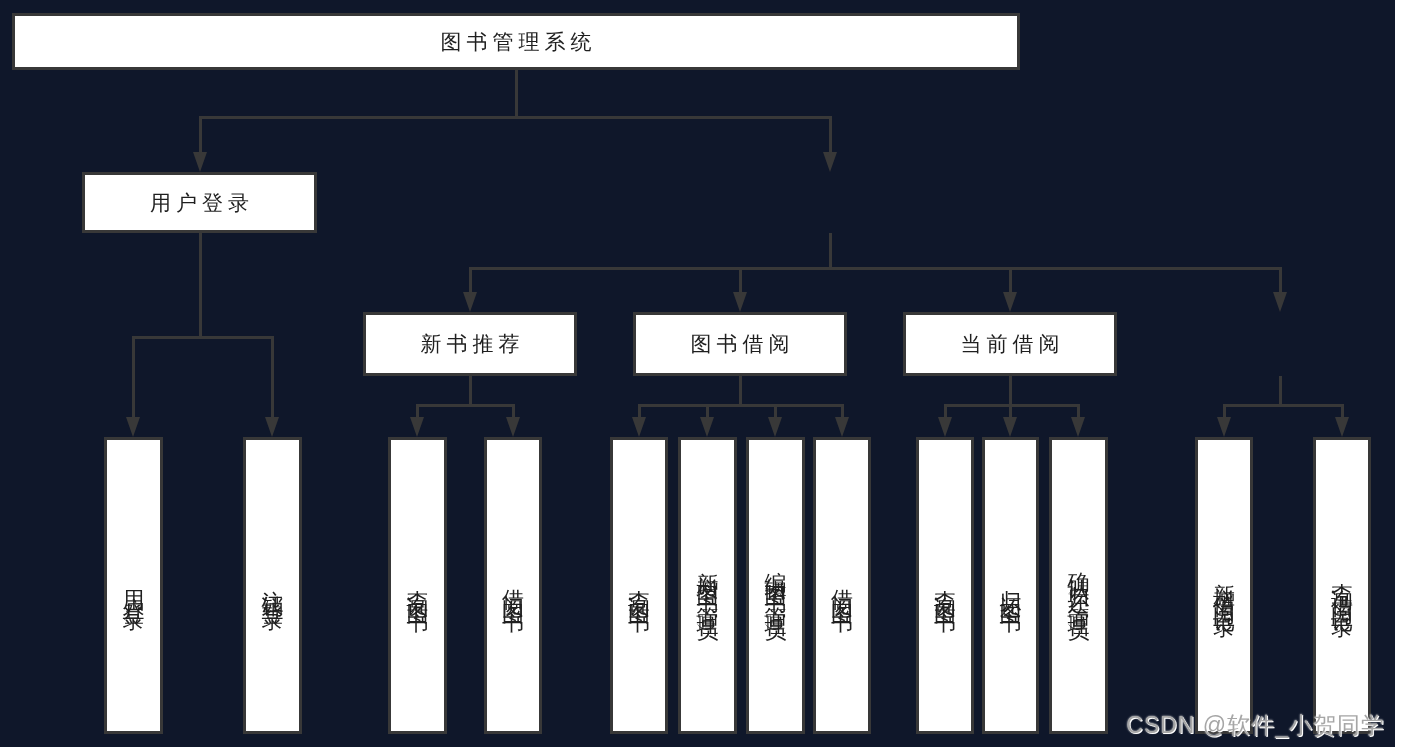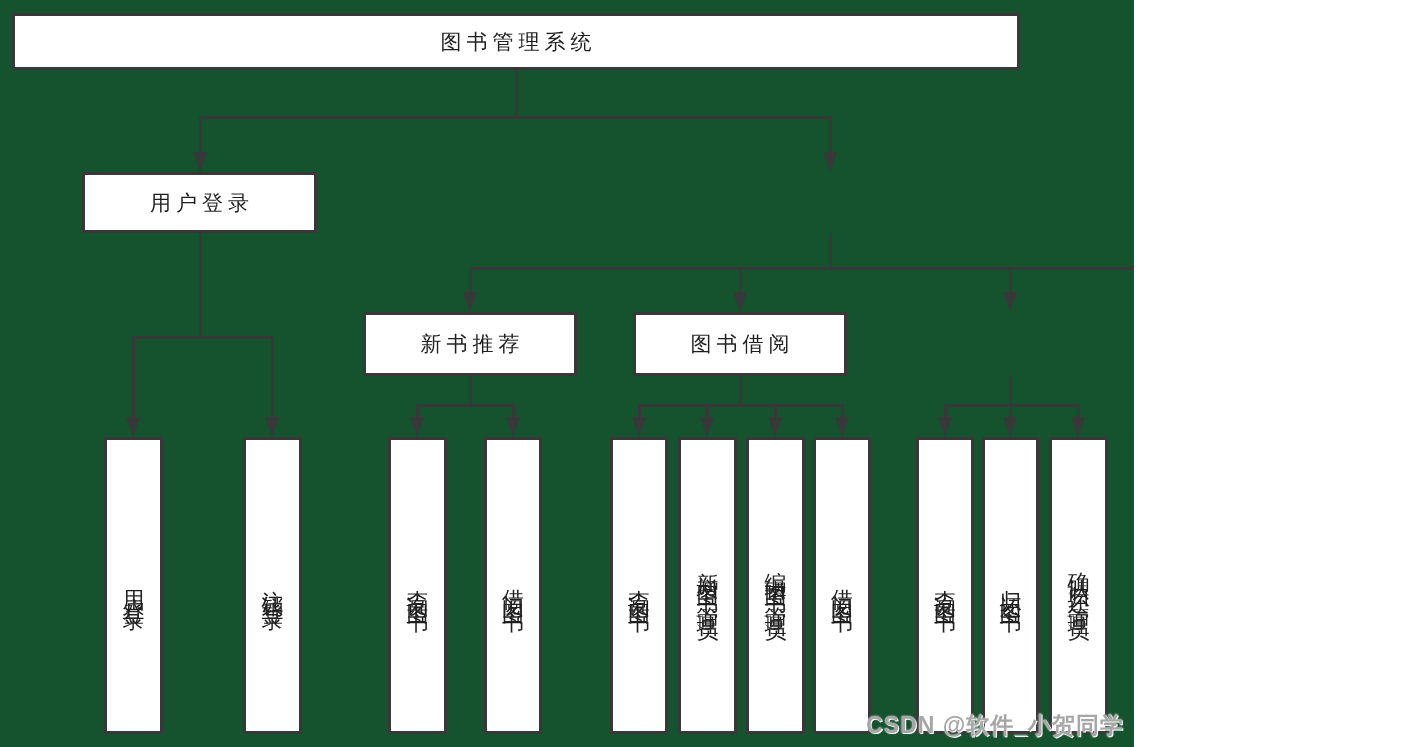--- a/index.html
+++ b/index.html
@@ -2,23 +2,23 @@
 <html><head>
 <meta charset="utf-8">
 <style>
   html, body {
     margin: 0;
     padding: 0;
     background: #ffffff;
   }
   .canvas {
     position: relative;
-    width: 1134px;
+    width: 1395px;
     height: 747px;
-    background: #14532d;
+    background: #0f172a;
     font-family: "Liberation Sans", sans-serif;
     color: #1f1f1f;
     overflow: hidden;
   }
   
   .ln {
     position: absolute;
     background: #383838;
   }
   .v { width: 3px; }
@@ -59,21 +59,20 @@
   .watermark {
     position: absolute;
     right: 10px;
     bottom: 6px;
     font-size: 23px;
     letter-spacing: 1px;
     color: #a6a6a6;
     text-shadow: 0 0 2px #ffffff, 1px 1px 0 #ffffff;
     z-index: 10;
     white-space: nowrap;
-    font-weight: bold;
   }
 </style>
 </head>
 <body>
 
 <div class="canvas">
 
   <div class="ln v" style="left:515px;top:70px;height:48px"></div>
   <div class="ln v" style="left:199px;top:118px;height:40px"></div>
   <div class="ln v" style="left:829px;top:118px;height:40px"></div>
@@ -136,20 +135,23 @@
   <div class="box hbox" style="left:82px;top:172px;width:235px;height:61px">
     <span>用户登录</span>
   </div>
 
   <div class="box hbox" style="left:363px;top:312px;width:214px;height:64px">
     <span>新书推荐</span>
   </div>
   <div class="box hbox" style="left:633px;top:312px;width:214px;height:64px">
     <span>图书借阅</span>
   </div>
+  <div class="box hbox" style="left:903px;top:312px;width:214px;height:64px">
+    <span>当前借阅</span>
+  </div>
 
   <div class="box vbox" style="left:104px;top:437px;width:59px;height:297px">
     <span class="vtext">用户登录</span>
   </div>
   <div class="box vbox" style="left:243px;top:437px;width:59px;height:297px">
     <span class="vtext">注销登录</span>
   </div>
   <div class="box vbox" style="left:388px;top:437px;width:59px;height:297px">
     <span class="vtext">查询图书</span>
   </div>

